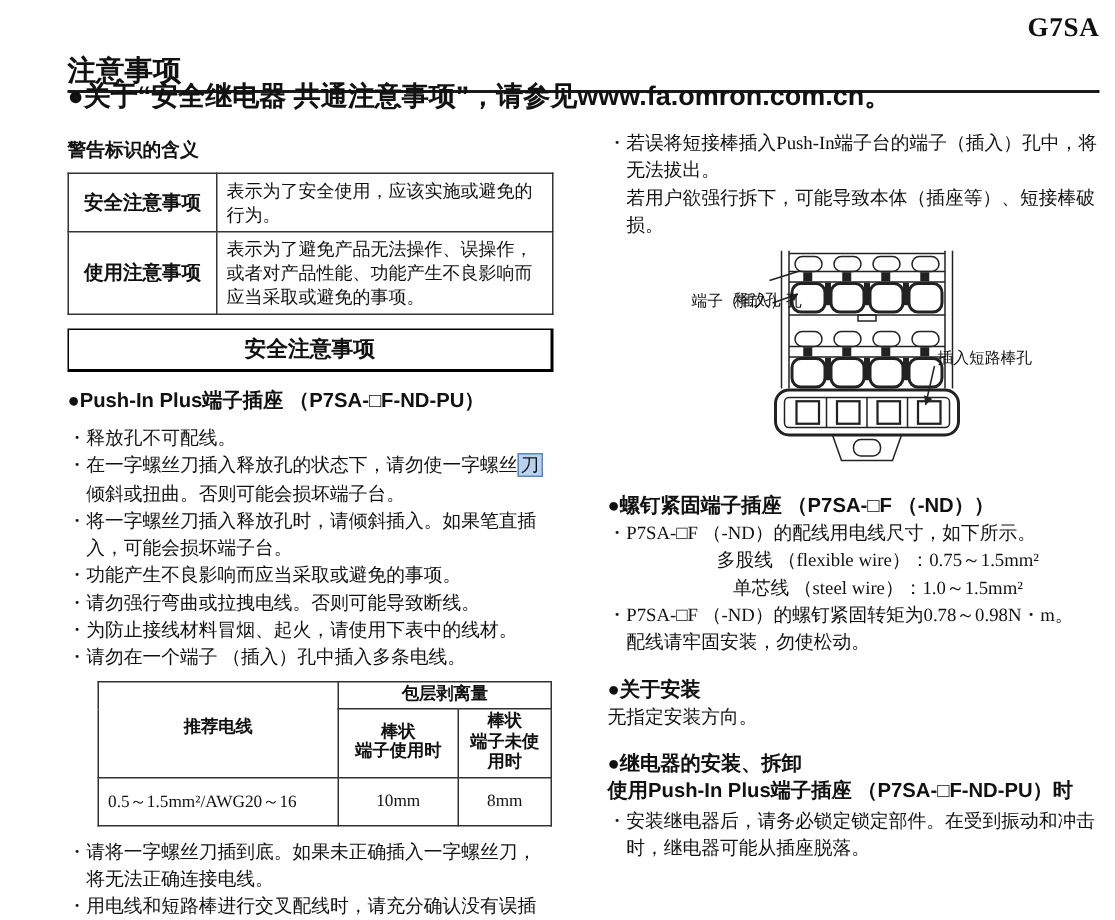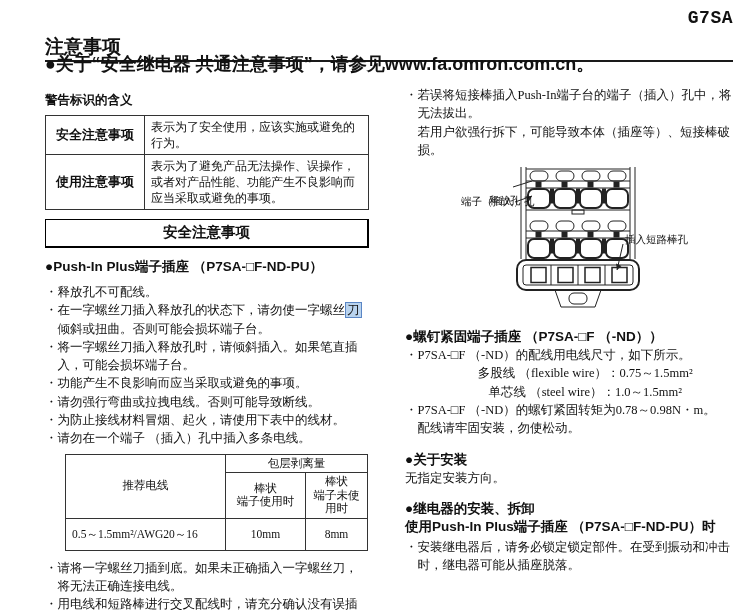--- a/index.html
+++ b/index.html
@@ -1,20 +1,20 @@
 <!DOCTYPE html>
 <html><head>
 <meta charset="utf-8">
 <style>
   * { margin:0; padding:0; box-sizing:border-box; }
   html,body { width:743px; height:613px; background:#ffffff; overflow:hidden;
     font-family:"Liberation Serif", serif; color:#111; }
 
   #product-code { position:absolute; top:8px; right:10px; font-size:18px; font-weight:bold;
-    font-family:Liberation Mono, monospace; letter-spacing:0.5px; }
+    font-family:Liberation Serif, serif; letter-spacing:0.5px; }
   #page-title { position:absolute; top:34px; left:45px; font-size:19px; font-weight:bold;
     font-family:"Liberation Sans", sans-serif; }
   #title-rule { position:absolute; top:60px; left:45px; width:688px; border-top:2px solid #1a1a1a; }
   #intro-line { position:absolute; top:52px; left:45px; white-space:nowrap;
     font-size:18px; font-weight:bold; font-family:"Liberation Sans", sans-serif; }
 
   #left-col { position:absolute; top:92px; left:45px; width:324px; }
   #right-col { position:absolute; top:86px; left:405px; width:333px; }
 
   .caption { font-size:12.5px; font-weight:bold; font-family:"Liberation Sans", sans-serif; }
@@ -35,21 +35,21 @@
 
   ul.plain { list-style:none; }
   ul.plain li { font-size:12.5px; line-height:18.3px; padding-left:1em; text-indent:-1em; }
   .cont { font-size:12.5px; line-height:18.3px; padding-left:1em; }
   .sub { font-size:12.5px; line-height:18.3px; padding-left:2.2em;text-align:center; }
   .body-text { font-size:12.5px; line-height:18.3px; }
 
   .hl { background:#b9d3ee; border:1px solid #5a86c5; padding:0 1px; }
 
   #wire-table { margin-top:6px; margin-left:20px; width:303px; }
-  #wire-table .hd { font-family:"Liberation Sans", sans-serif; font-weight:normal;
+  #wire-table .hd { font-family:"Liberation Sans", sans-serif; font-weight:bold;
     font-size:11.5px; text-align:center; line-height:13.5px; }
   #wire-table td { padding:2px 4px; }
   #wire-table .c1 { width:160px; }
   #wire-table .c2 { width:80px; }
   #wire-table .data { font-size:11.5px; text-align:center; padding:8px 2px; }
   #wire-table .wire-spec { font-size:11.5px; text-align:left; padding-left:6px; }
   .pre-line { white-space:pre-line; }
 
   #diagram { position:relative; height:148px; margin-top:8px; }
   #diagram svg { position:absolute; left:0; top:0; }

